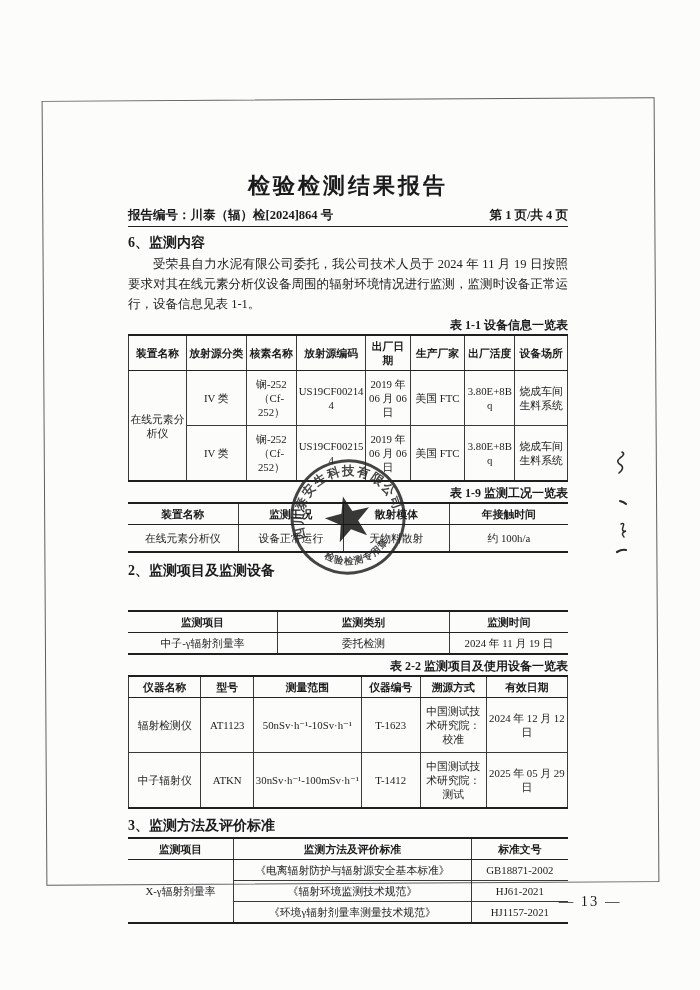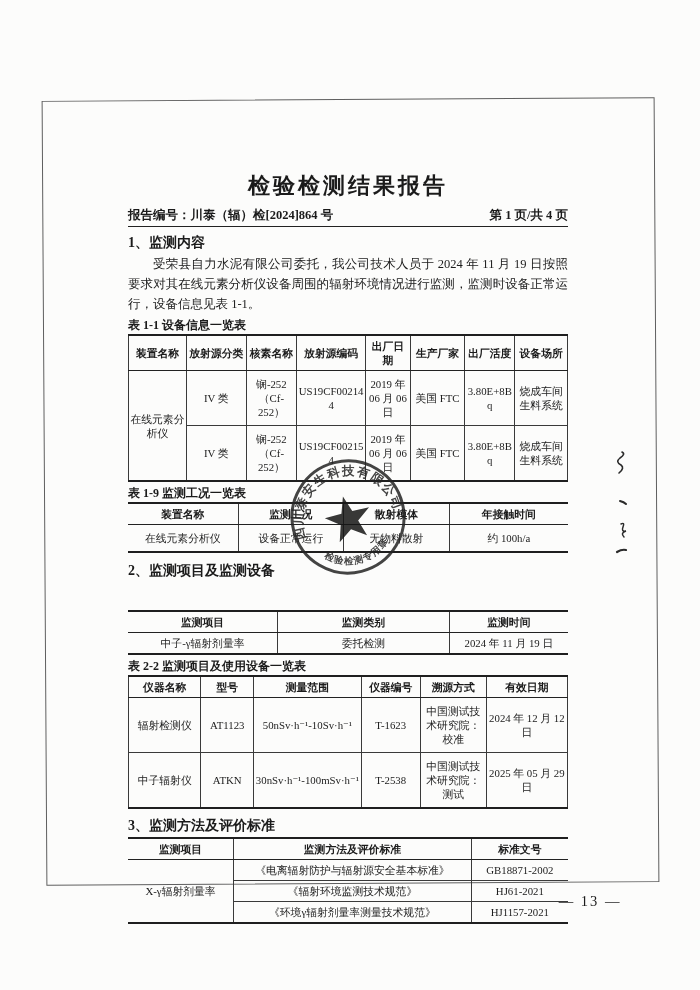--- a/index.html
+++ b/index.html
@@ -27,21 +27,21 @@
     gap:28px;
   }
   .sec-heading{
     margin:7px 0 3px 0;font-size:14px;font-weight:bold;line-height:17px;
   }
   .body-para{
     margin:2px 0 0 0;font-size:12.5px;line-height:20px;text-align:justify;
     text-indent:2em;
   }
   .caption{
-    text-align:left;font-size:12px;font-weight:bold;line-height:14px;
+    text-align:right;font-size:12px;font-weight:bold;line-height:14px;
     margin-top:4px;
   }
   table.tbl{
     border-collapse:collapse;width:100%;table-layout:fixed;
     font-size:10.8px;margin-top:2px;
     border-top:2.2px solid #1f1f1f;border-bottom:2.2px solid #1f1f1f;
   }
   .tbl th,.tbl td{
     border:1px solid #3a3a3a;text-align:center;vertical-align:middle;
     padding:3px 1px;line-height:14px;overflow-wrap:anywhere;
@@ -70,21 +70,21 @@
 
 <div class="content">
 
   <h1 class="doc-title">检验检测结果报告</h1>
 
   <div class="report-line">
     <span>报告编号：川泰（辐）检[2024]864 号</span>
     <span>第 1 页/共 4 页</span>
   </div>
 
-  <h2 class="sec-heading">1、监测内容</h2>
+  <h2 class="sec-heading">6、监测内容</h2>
 
   <p class="body-para">受荣县自力水泥有限公司委托，我公司技术人员于 2024 年 11 月 19 日按照要求对其在线元素分析仪设备周围的辐射环境情况进行监测，监测时设备正常运行，设备信息见表 1-1。</p>
 
   <div class="caption">表 1-1 设备信息一览表</div>
   <table class="tbl grid tall">
       <colgroup>
         <col style="width: 13.2%;">
         <col style="width: 13.6%;">
         <col style="width: 11.5%;">
         <col style="width: 15.7%;">
@@ -206,21 +206,21 @@
           <td>AT1123</td>
           <td>50nSv·h⁻¹-10Sv·h⁻¹</td>
           <td>T-1623</td>
           <td>中国测试技术研究院：校准</td>
           <td>2024 年 12 月 12 日</td>
         </tr>
         <tr>
           <td>中子辐射仪</td>
           <td>ATKN</td>
           <td>30nSv·h⁻¹-100mSv·h⁻¹</td>
-          <td>T-2538</td>
+          <td>T-1412</td>
           <td>中国测试技术研究院：测试</td>
           <td>2025 年 05 月 29 日</td>
         </tr>
       </tbody>
     </table>
 
   <h2 class="sec-heading" style="margin-top:8px;">3、监测方法及评价标准</h2>
 
   <table class="tbl open">
       <colgroup>

